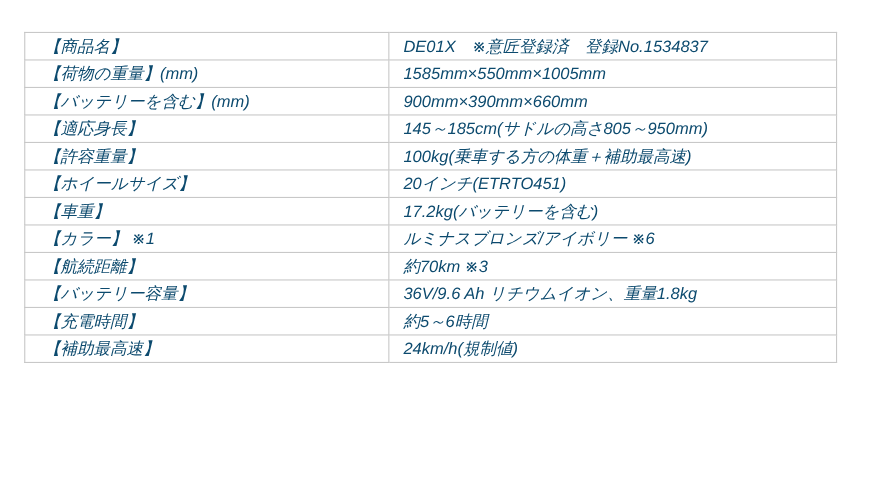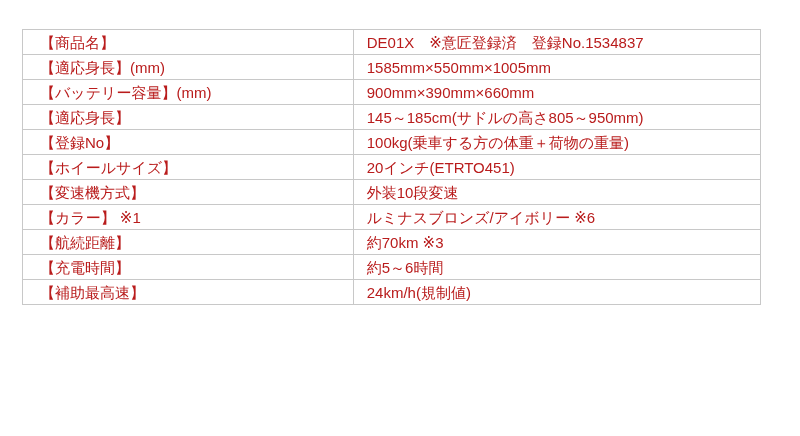--- a/index.html
+++ b/index.html
@@ -23,26 +23,27 @@
     table-layout: fixed;
     width: 739px;
     background: #ffffff;
   }
   table.spec-table td {
     border: 1px solid #c8c8c8;
     height: 25px;
     box-sizing: border-box;
     font-size: 15px;
     line-height: 1;
-    color: #b91c1c;
+    color: #0c4a6e;
     vertical-align: middle;
     white-space: nowrap;
     overflow: hidden;
     padding-top: 0;
     padding-bottom: 0;
+    font-style: italic;
   }
   td.label-cell {
     width: 294px;
     padding-left: 17px;
     padding-right: 6px;
   }
   td.value-cell {
     width: 362px;
     padding-left: 13px;
     padding-right: 6px;
@@ -52,50 +53,54 @@
 <body>
 
 <div class="spec-table-wrap">
   <table class="spec-table">
     <tbody>
         <tr>
           <td class="label-cell">【商品名】</td>
           <td class="value-cell">DE01X　※意匠登録済　登録No.1534837</td>
         </tr>
         <tr>
-          <td class="label-cell">【適応身長】(mm)</td>
+          <td class="label-cell">【荷物の重量】(mm)</td>
           <td class="value-cell">1585mm×550mm×1005mm</td>
         </tr>
         <tr>
-          <td class="label-cell">【バッテリー容量】(mm)</td>
+          <td class="label-cell">【バッテリーを含む】(mm)</td>
           <td class="value-cell">900mm×390mm×660mm</td>
         </tr>
         <tr>
           <td class="label-cell">【適応身長】</td>
           <td class="value-cell">145～185cm(サドルの高さ805～950mm)</td>
         </tr>
         <tr>
-          <td class="label-cell">【登録No】</td>
-          <td class="value-cell">100kg(乗車する方の体重＋荷物の重量)</td>
+          <td class="label-cell">【許容重量】</td>
+          <td class="value-cell">100kg(乗車する方の体重＋補助最高速)</td>
         </tr>
         <tr>
           <td class="label-cell">【ホイールサイズ】</td>
           <td class="value-cell">20インチ(ETRTO451)</td>
         </tr>
         <tr>
-          <td class="label-cell">【変速機方式】</td>
-          <td class="value-cell">外装10段変速</td>
+          <td class="label-cell">【車重】</td>
+          <td class="value-cell">17.2kg(バッテリーを含む)</td>
         </tr>
         <tr>
           <td class="label-cell">【カラー】 ※1</td>
           <td class="value-cell">ルミナスブロンズ/アイボリー ※6</td>
         </tr>
         <tr>
           <td class="label-cell">【航続距離】</td>
           <td class="value-cell">約70km ※3</td>
+        </tr>
+        <tr>
+          <td class="label-cell">【バッテリー容量】</td>
+          <td class="value-cell">36V/9.6 Ah リチウムイオン、重量1.8kg</td>
         </tr>
         <tr>
           <td class="label-cell">【充電時間】</td>
           <td class="value-cell">約5～6時間</td>
         </tr>
         <tr>
           <td class="label-cell">【補助最高速】</td>
           <td class="value-cell">24km/h(規制値)</td>
         </tr>
       </tbody>

